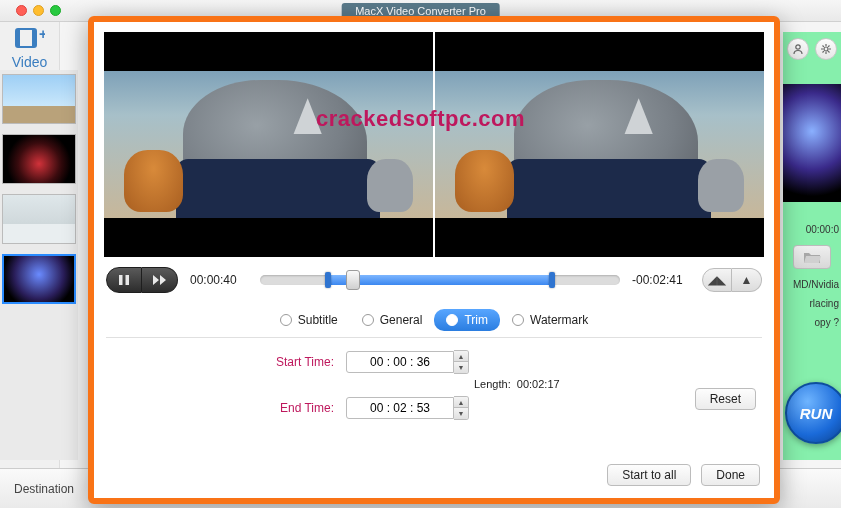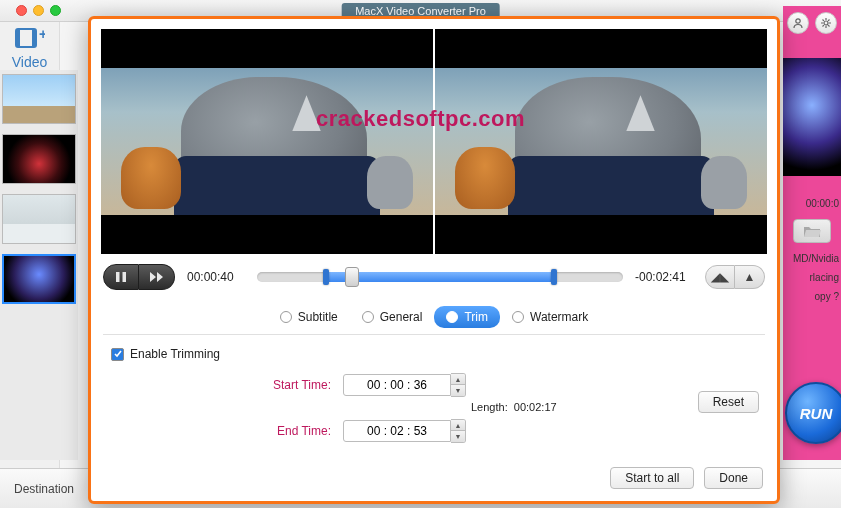--- a/index.html
+++ b/index.html
@@ -28,32 +28,32 @@
 .thumb.red::before { content:""; position:absolute; inset:0; background:radial-gradient(circle at 50% 60%, #d1323a 0, #3a0b0e 45%, #000 70%); }
 .thumb.snow::before { content:""; display:block; height:60%; background:linear-gradient(#dfe7ea,#cfd8db); }
 .thumb.snow::after { content:""; display:block; height:40%; background:#e9eef0; }
 .thumb.stage { border:2px solid #2a8cff; }
 .thumb.stage::before { content:""; position:absolute; inset:0; background:radial-gradient(circle at 50% 40%, #6a8bff 0, #2a1e5a 55%, #000 80%); }
 
 
 .dest-bar { position:absolute; left:0; right:0; bottom:0; height:40px; background:linear-gradient(#fafafa,#eaeaea); border-top:1px solid #ccc; display:flex; align-items:center; padding:0 14px; font-size:12px; color:#444; }
 
 
-.right-bg { position:absolute; top:6px; right:0; width:58px; bottom:48px; background:#ec4899; overflow:hidden; }
+.right-bg { position:absolute; top:32px; right:0; width:58px; bottom:48px; background:#86efac; overflow:hidden; }
 .right-icons { display:flex; gap:6px; justify-content:flex-end; padding:6px 4px; }
 .circ-btn { width:22px; height:22px; border-radius:50%; background:linear-gradient(#fdfdfd,#e6e6e6); border:1px solid #c8c8c8; display:flex; align-items:center; justify-content:center; font-size:11px; color:#555; cursor:pointer; }
 .right-preview { margin:18px 0; height:118px; background:#000; position:relative; overflow:hidden; }
 .right-preview::before { content:""; position:absolute; inset:0; background:radial-gradient(circle at 50% 40%, #8ab0ff 0, #3a2a8a 50%, #000 85%); }
 .right-time { font-size:10px; color:#333; padding:4px 2px; text-align:right; }
 .folder-btn { width:38px; height:24px; margin:6px auto; background:linear-gradient(#efefef,#d8d8d8); border:1px solid #bcbcbc; border-radius:4px; display:flex; align-items:center; justify-content:center; }
 .slice-txt { font-size:10px; color:#333; padding:4px 2px; text-align:right; }
 .run-btn { width:62px; height:62px; border-radius:50%; background:radial-gradient(circle at 35% 30%, #6fb5ff, #1a6ad9 60%, #0b3f8a); position:absolute; bottom:16px; right:-6px; display:flex; align-items:center; justify-content:center; color:#fff; font-weight:bold; font-size:15px; font-style:italic; border:2px solid #0e4e9e; box-shadow:0 2px 6px rgba(0,0,0,.35); cursor:pointer; }
 
 
-.modal { position:absolute; top:16px; left:88px; width:692px; height:488px; background:#fff; border:3px solid #f97316; border-radius:6px; box-shadow:0 6px 24px rgba(0,0,0,.35); z-index:50; display:flex; flex-direction:column; }
+.modal { position:absolute; top:16px; left:88px; width:692px; height:488px; background:#fff; border:6px solid #f97316; border-radius:6px; box-shadow:0 6px 24px rgba(0,0,0,.35); z-index:50; display:flex; flex-direction:column; }
 .preview-wrap { display:flex; gap:2px; padding:10px 10px 6px 10px; }
 .preview { flex:1; height:225px; background:#000; display:flex; align-items:center; justify-content:center; overflow:hidden; position:relative; }
 .preview .frame { width:100%; height:65%; background:linear-gradient(180deg,#7ea1b8 0,#a7c0c9 30%,#c7b79a 100%); position:relative; overflow:hidden; }
 .rhino { position:absolute; left:24%; top:6%; width:56%; height:88%; background:radial-gradient(ellipse at 40% 35%, #98a0a6 0, #787f86 55%, #575c62 100%); border-radius:42% 48% 35% 30%; }
 .rhino::after { content:""; position:absolute; top:14%; left:60%; width:22%; height:28%; background:#cfd3d6; clip-path:polygon(0 100%, 35% 0, 70% 100%); }
 .uniform { position:absolute; bottom:0; left:22%; width:62%; height:40%; background:#1c2a4a; border-radius:12px 12px 0 0; }
 .fox { position:absolute; bottom:4%; left:6%; width:18%; height:42%; background:radial-gradient(ellipse at 50% 30%, #d88a3a, #a85e20); border-radius:40% 40% 28% 28%; }
 .bunny { position:absolute; bottom:4%; right:6%; width:14%; height:36%; background:#9aa0a6; border-radius:40% 40% 26% 26%; }
 .watermark { position:absolute; top:106px; left:50%; transform:translateX(-50%); font-size:22px; font-weight:bold; color:#be185d; z-index:60; letter-spacing:.5px; }
 
@@ -232,28 +232,20 @@
         <span class="radio"></span>
         <span>Trim</span>
       </div>
     <div class="tab">
         <span class="radio"></span>
         <span>Watermark</span>
       </div>
   </div>
 
   <div class="form-area">
-    <div class="chk-row">
-      <span class="chk">
-          <svg width="10" height="10" viewBox="0 0 10 10" fill="none">
-            <path d="M2 5l2 2 4-5" stroke-width="1.6"></path>
-          </svg>
-        </span>
-      <span>Enable Trimming</span>
-    </div>
 
     <div class="field-row">
       <label>Start Time:</label>
       <div class="time-input">
         <input value="00 : 00 : 36" style="">
         <div class="stepper">
             <span>▲</span>
             <span>▼</span>
           </div>
       </div>

